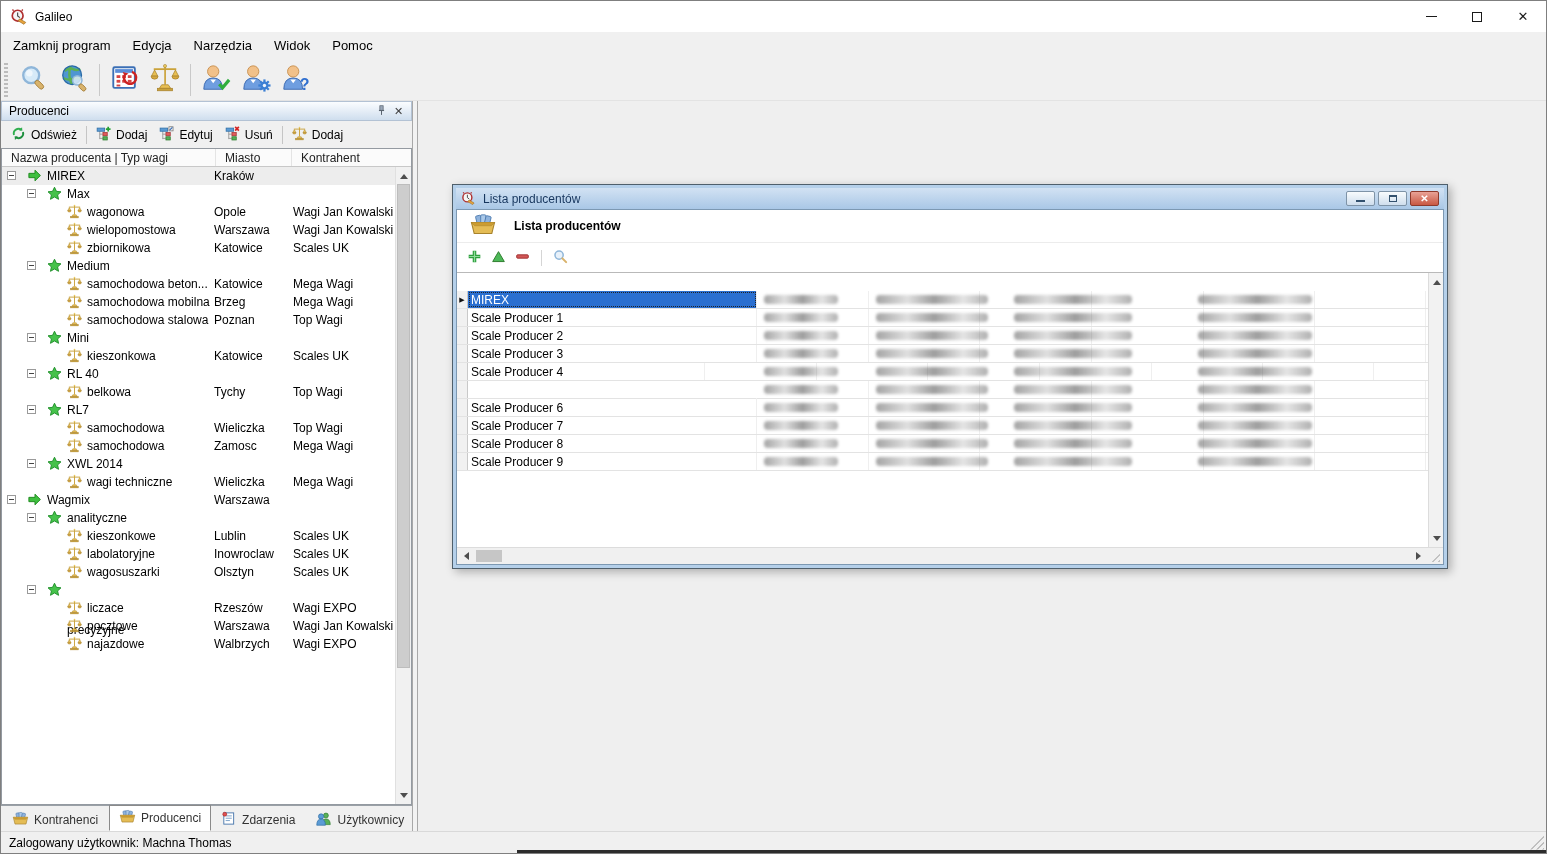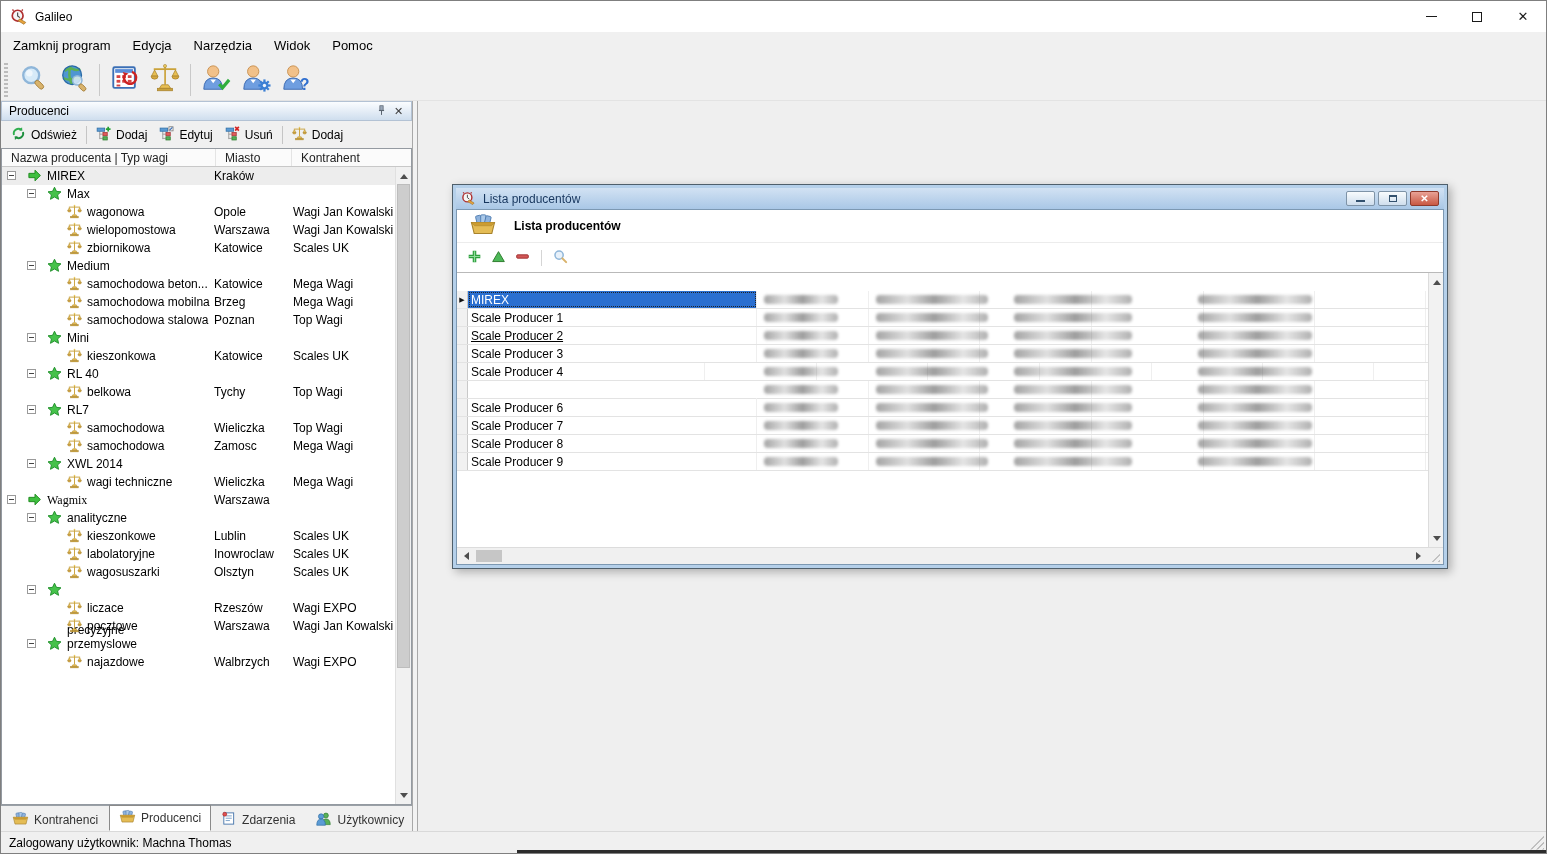--- a/index.html
+++ b/index.html
@@ -545,21 +545,21 @@
                 </svg></span>
               <span class="tlabel" style="left: 85px;">wagi techniczne</span>
               <span class="tmiasto">Wieliczka</span>
               <span class="tkontr">Mega Wagi</span>
             </div>
             <div class="tree-row">
               <span class="expander" style="left: 5px;"></span>
               <span class="ticon" style="left: 25px;"><svg viewBox="0 0 16 16">
                   <path d="M2 5.7 h6.5 v-3.4 l5.8 5.7 -5.8 5.7 v-3.4 h-6.5 z" fill="#3fbf3f" stroke="#1e8a1e" stroke-width="1"></path>
                 </svg></span>
-              <span class="tlabel" style="left: 45px; font-family: Liberation Serif, serif;">Wagmix</span>
+              <span class="tlabel" style="left: 45px;">Wagmix</span>
               <span class="tmiasto">Warszawa</span>
             </div>
             <div class="tree-row">
               <span class="expander" style="left: 25px;"></span>
               <span class="ticon" style="left: 45px;"><svg viewBox="0 0 16 16">
                   <path d="M8 1.3 l2.1 4.4 4.8 0.5 -3.6 3.3 1 4.7 -4.3 -2.5 -4.3 2.5 1 -4.7 -3.6 -3.3 4.8 -0.5 z" fill="#45c24a" stroke="#1f8f2a" stroke-width="1"></path>
                 </svg></span>
               <span class="tlabel" style="left: 65px;">analityczne</span>
             </div>
             <div class="tree-row">
@@ -641,27 +641,20 @@
                   <path d="M2.5 3.8 L0.8 7 h3.4 z" fill="#e8c054" stroke="#a8832c" stroke-width="0.5"></path>
                   <path d="M0.7 7 h3.6 a1.8 1.6 0 0 1 -3.6 0 z" fill="#d9a93f" stroke="#a8832c" stroke-width="0.5"></path>
                   <path d="M13.5 3.8 L11.8 7 h3.4 z" fill="#e8c054" stroke="#a8832c" stroke-width="0.5"></path>
                   <path d="M11.7 7 h3.6 a1.8 1.6 0 0 1 -3.6 0 z" fill="#d9a93f" stroke="#a8832c" stroke-width="0.5"></path>
                   <path d="M5 13.4 l1.2 -1.9 h3.6 l1.2 1.9 z" fill="#e8c054" stroke="#a8832c" stroke-width="0.5"></path>
                   <rect x="4" y="13.4" width="8" height="1.4" fill="#caa23a" stroke="#a8832c" stroke-width="0.5"></rect>
                 </svg></span>
               <span class="tlabel" style="left: 85px;">pocztowe</span>
               <span class="tmiasto">Warszawa</span>
               <span class="tkontr">Wagi Jan Kowalski</span>
-            </div>
-            <div class="tree-row">
-              <span class="expander" style="left: 25px;"></span>
-              <span class="ticon" style="left: 45px;"><svg viewBox="0 0 16 16">
-                  <path d="M8 1.3 l2.1 4.4 4.8 0.5 -3.6 3.3 1 4.7 -4.3 -2.5 -4.3 2.5 1 -4.7 -3.6 -3.3 4.8 -0.5 z" fill="#45c24a" stroke="#1f8f2a" stroke-width="1"></path>
-                </svg></span>
-              <span class="tlabel" style="left: 65px;">przemyslowe</span>
             </div>
             <div class="tree-row">
               <span class="ticon" style="left: 65px;"><svg viewBox="0 0 16 16">
                   <rect x="7.5" y="1.8" width="1" height="9.4" fill="#caa23a"></rect>
                   <circle cx="8" cy="1.6" r="0.9" fill="#e8c860"></circle>
                   <rect x="2" y="2.8" width="12" height="1" fill="#caa23a"></rect>
                   <path d="M2.5 3.8 L0.8 7 h3.4 z" fill="#e8c054" stroke="#a8832c" stroke-width="0.5"></path>
                   <path d="M0.7 7 h3.6 a1.8 1.6 0 0 1 -3.6 0 z" fill="#d9a93f" stroke="#a8832c" stroke-width="0.5"></path>
                   <path d="M13.5 3.8 L11.8 7 h3.4 z" fill="#e8c054" stroke="#a8832c" stroke-width="0.5"></path>
                   <path d="M11.7 7 h3.6 a1.8 1.6 0 0 1 -3.6 0 z" fill="#d9a93f" stroke="#a8832c" stroke-width="0.5"></path>
@@ -813,21 +806,21 @@
                   <span class="g-cell" style="width: 112px;"></span>
                   <span class="g-cell" style="width: 111px;"></span>
                   <span class="g-cell" style="width: 111px;"></span>
                   <span class="streak" style="left: 307px; width: 74px;"></span>
                   <span class="streak" style="left: 419px; width: 112px;"></span>
                   <span class="streak" style="left: 557px; width: 118px;"></span>
                   <span class="streak" style="left: 741px; width: 114px;"></span>
                 </div>
                 <div class="g-row">
                   <span class="g-gutter"></span>
-                  <span class="g-cell" style="width: 289px; text-decoration: underline;">Scale Producer 2</span>
+                  <span class="g-cell" style="width: 289px;">Scale Producer 2</span>
                   <span class="g-cell" style="width: 112px;"></span>
                   <span class="g-cell" style="width: 111px;"></span>
                   <span class="g-cell" style="width: 112px;"></span>
                   <span class="g-cell" style="width: 112px;"></span>
                   <span class="g-cell" style="width: 111px;"></span>
                   <span class="g-cell" style="width: 111px;"></span>
                   <span class="streak" style="left: 307px; width: 74px;"></span>
                   <span class="streak" style="left: 419px; width: 112px;"></span>
                   <span class="streak" style="left: 557px; width: 118px;"></span>
                   <span class="streak" style="left: 741px; width: 114px;"></span>

